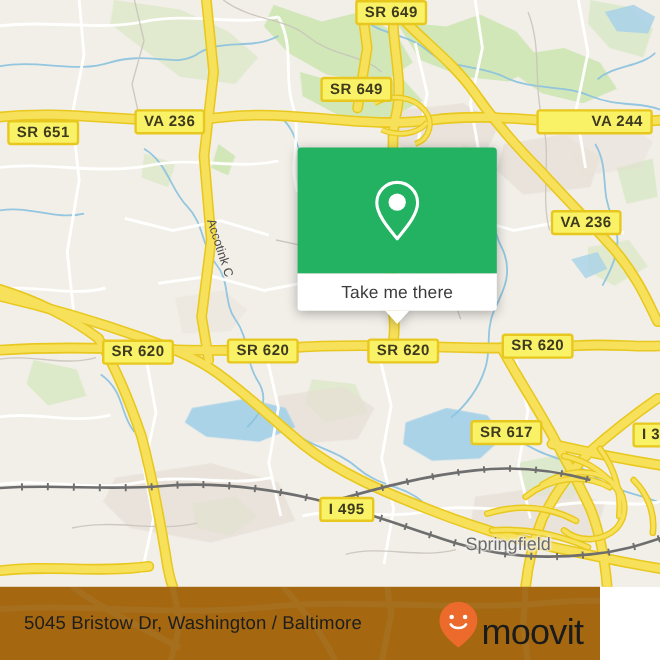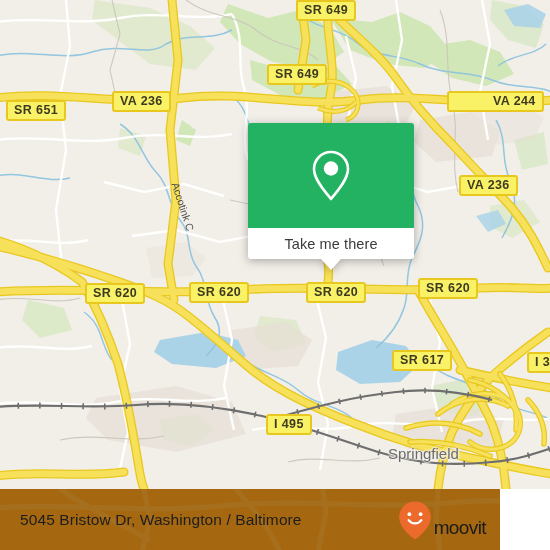--- a/index.html
+++ b/index.html
@@ -139,21 +139,21 @@
     box-sizing: border-box;
   }
   #footer-address {
     font-size: 15.5px;
     color: #1d1d1d;
     letter-spacing: 0.1px;
     white-space: nowrap;
   }
   #brand { display: flex; align-items: center; gap: 2px; }
   #brand-word {
-    font-size: 19px;
+    font-size: 30px;
     color: #1b1b1b;
     letter-spacing: -0.6px;
     line-height: 30px;
     font-weight: normal;
     margin-top: 17px;
   }
 </style>
 </head>
 <body>
 

